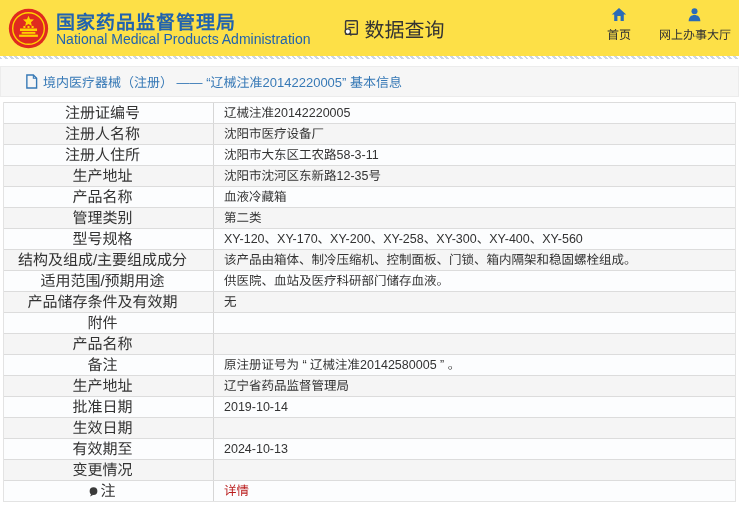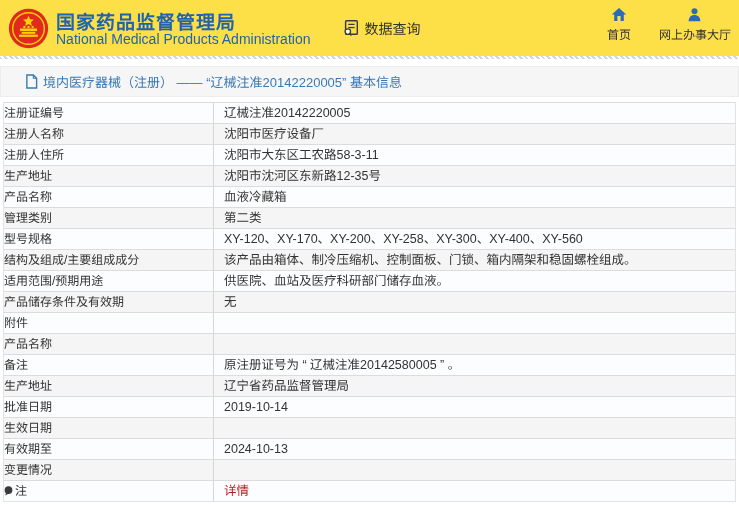--- a/index.html
+++ b/index.html
@@ -7,40 +7,40 @@
     font-family:"Liberation Sans","DejaVu Sans",sans-serif; color:#333; }
 
   
   .header { height:56px; background:#fde047; position:relative; display:flex; align-items:center; }
   .logo-wrap { display:flex; align-items:center; margin-left:8px; }
   .emblem { width:41px; height:41px; flex:0 0 41px; }
   .org-names { margin-left:7px; }
   .org-zh { font-size:19px; font-weight:bold; color:#2163ae; letter-spacing:1px; line-height:22px; }
   .org-en { font-size:14px; color:#2163ae; line-height:11px; }
   .data-query { display:flex; align-items:center; margin-left:32px; cursor:pointer; }
-  .data-query-label { font-size:14px; color:#333; margin-left:4px; }
+  .data-query-label { font-size:20px; color:#333; margin-left:4px; }
   .nav-right { position:absolute; right:8px; top:7px; display:flex; gap:28px; }
   .nav-item { display:flex; flex-direction:column; align-items:center; cursor:pointer; }
   .nav-item .nav-label { font-size:12px; color:#333; margin-top:3px; white-space:nowrap; }
 
   
   .hatch-sep { height:3px; width:100%;
     background:repeating-linear-gradient(45deg,#ccd6e4 0 2px,rgba(255,255,255,0) 2px 4px); }
 
   
   .title-bar { margin-top:7px; height:31px; background:#f6f6f6; border:1px solid #ececec;
     display:flex; align-items:center; padding-left:24px; }
   .title-text { font-size:13px; color:#3779b6; margin-left:5px; white-space:nowrap; }
 
   
   .info-table { margin:5px 3px 0 3px; border-left:1px solid #e3e3e3; border-right:1px solid #e3e3e3;
     border-bottom:1px solid #e3e3e3; }
   .row { display:flex; height:21px; line-height:20px; border-top:1px solid #dcdcdc; background:#fcfdfe; }
   .row:nth-child(even) { background:#f5f5f5; }
-  .cell-label { width:210px; flex:0 0 210px; text-align:left; padding-right:12px; font-size:12px;
+  .cell-label { width:210px; flex:0 0 210px; text-align:center; padding-right:12px; font-size:15px;
     color:#333; border-right:1px solid #d6d6d6; white-space:nowrap; }
   .cell-value { flex:1; padding-left:10px; font-size:12.5px; color:#333; white-space:nowrap; overflow:hidden; }
   .link { color:#b91c1c; text-decoration:none; cursor:pointer; }
   .bubble-icon { display:inline-block; vertical-align:-1px; margin-right:2px; }
 </style>
 </head>
 <body>
 
 <div class="header">
   <div class="logo-wrap">

